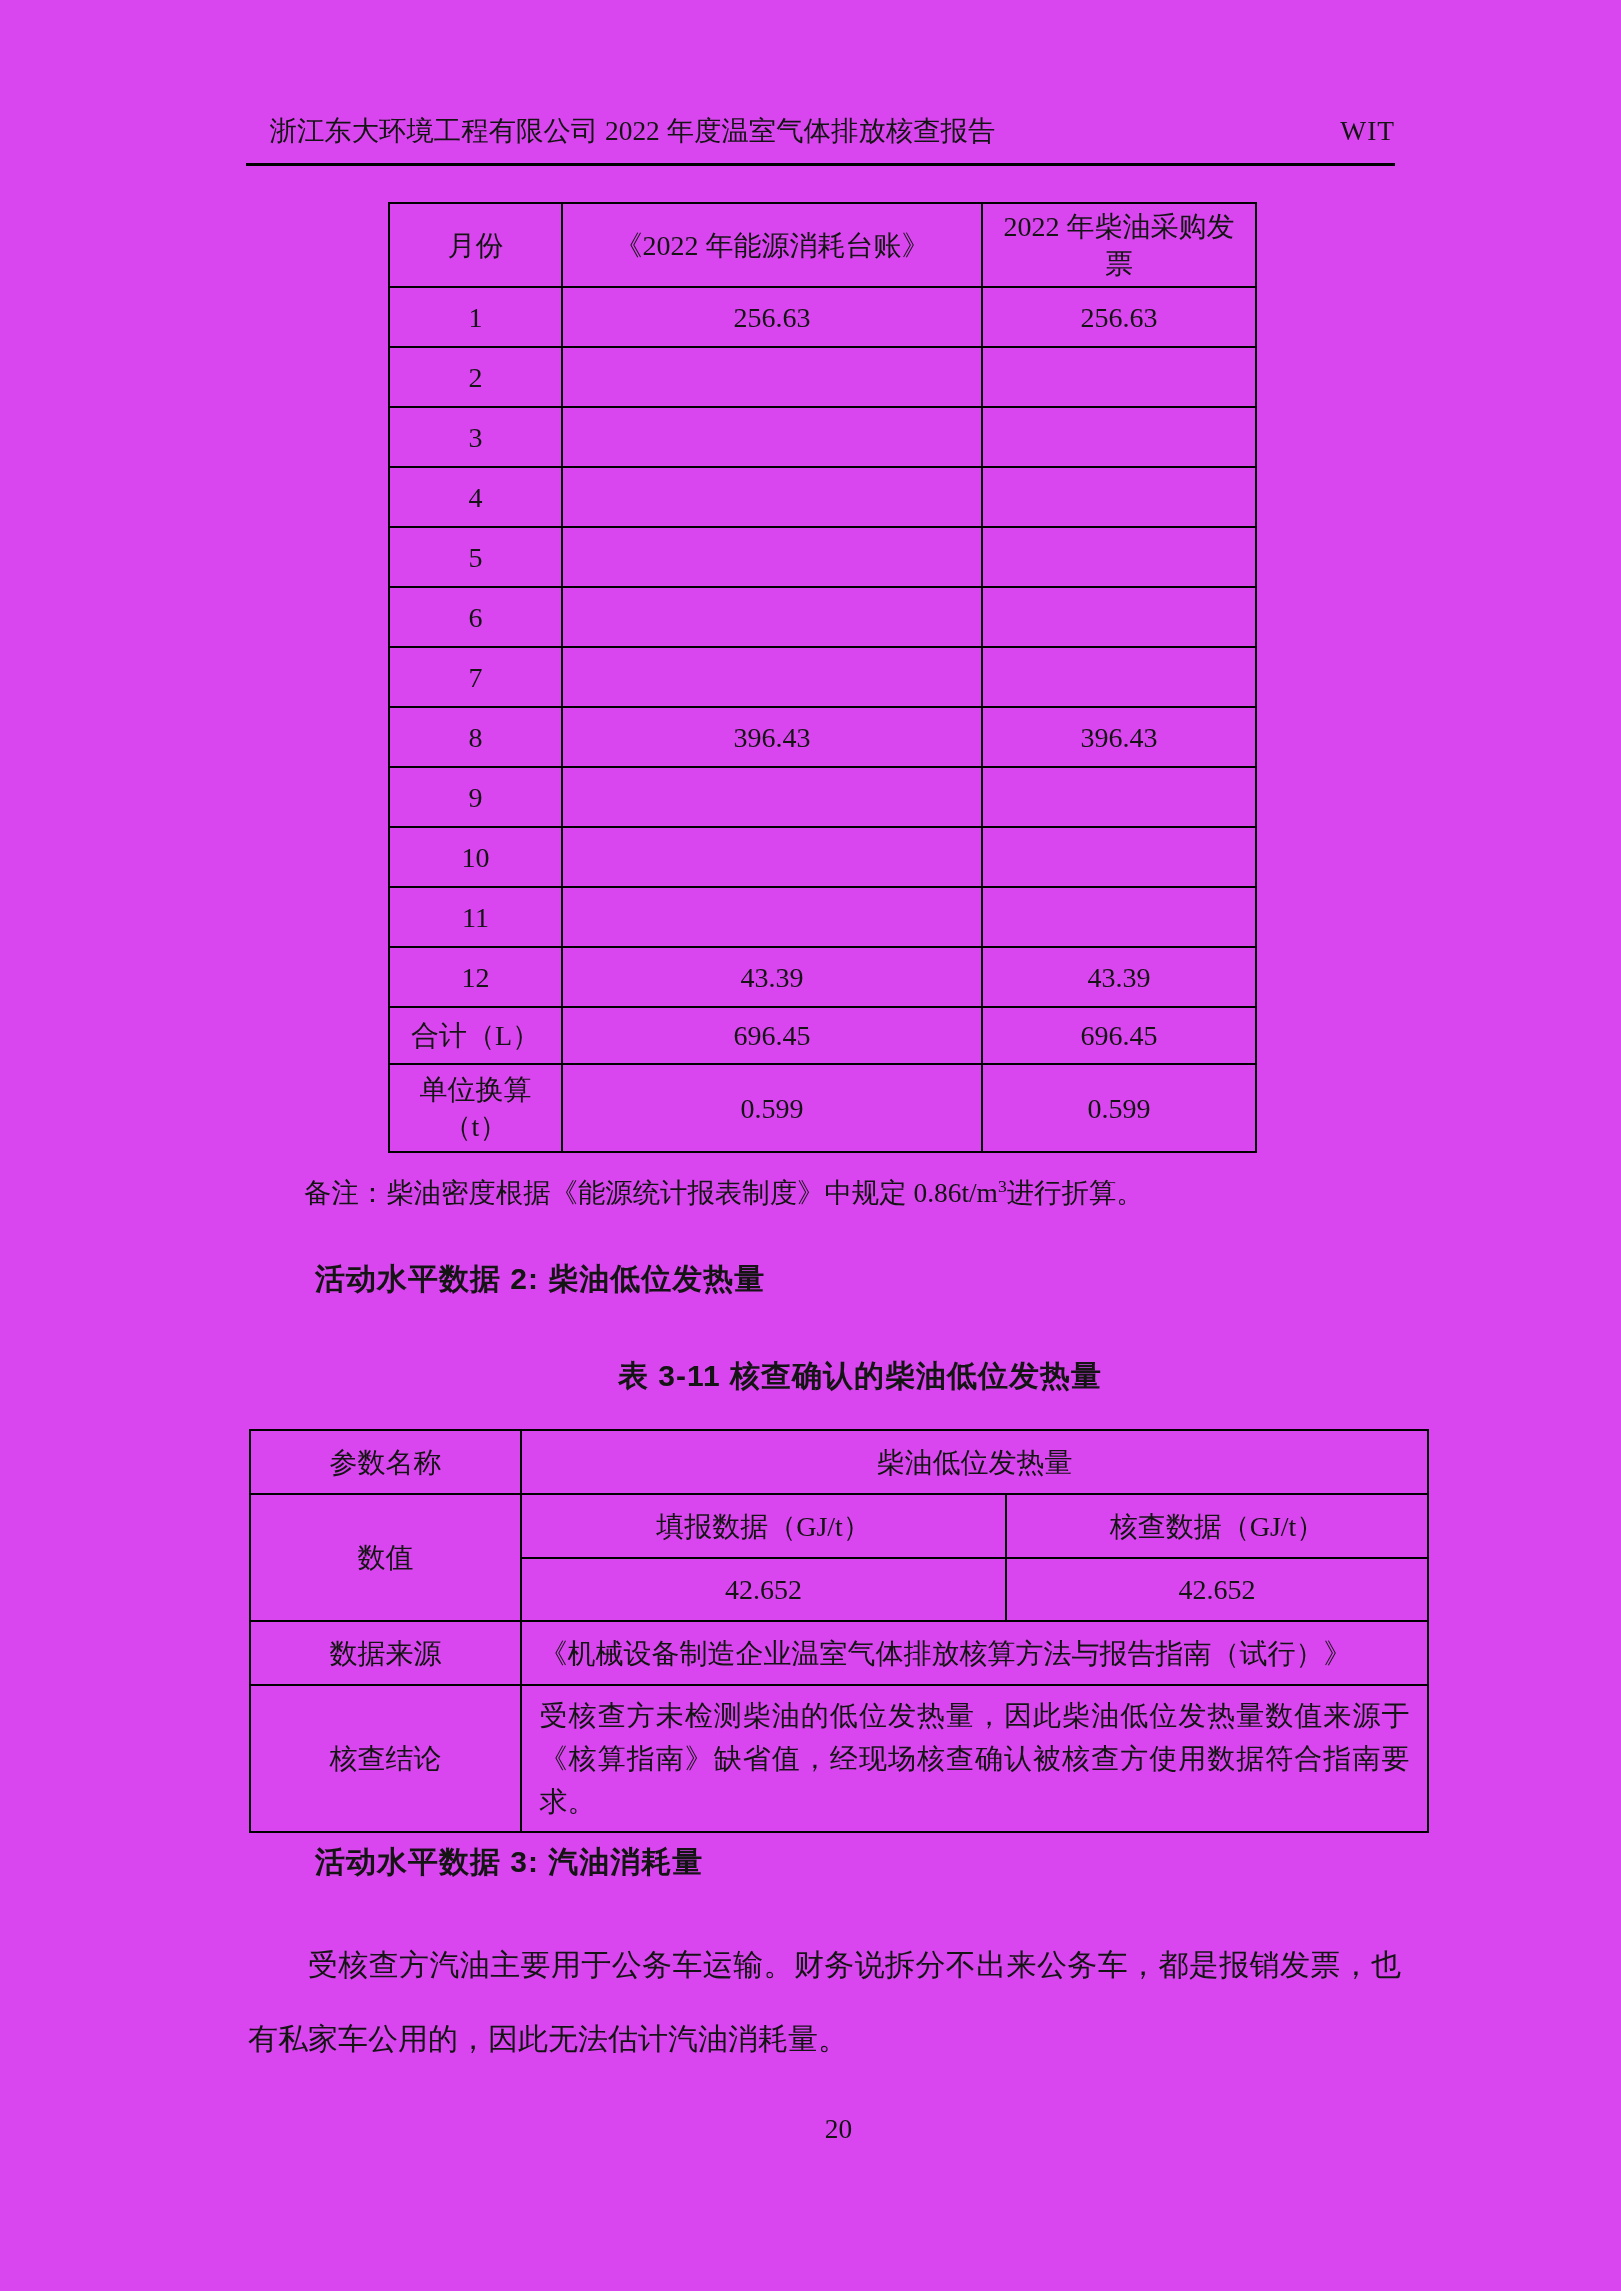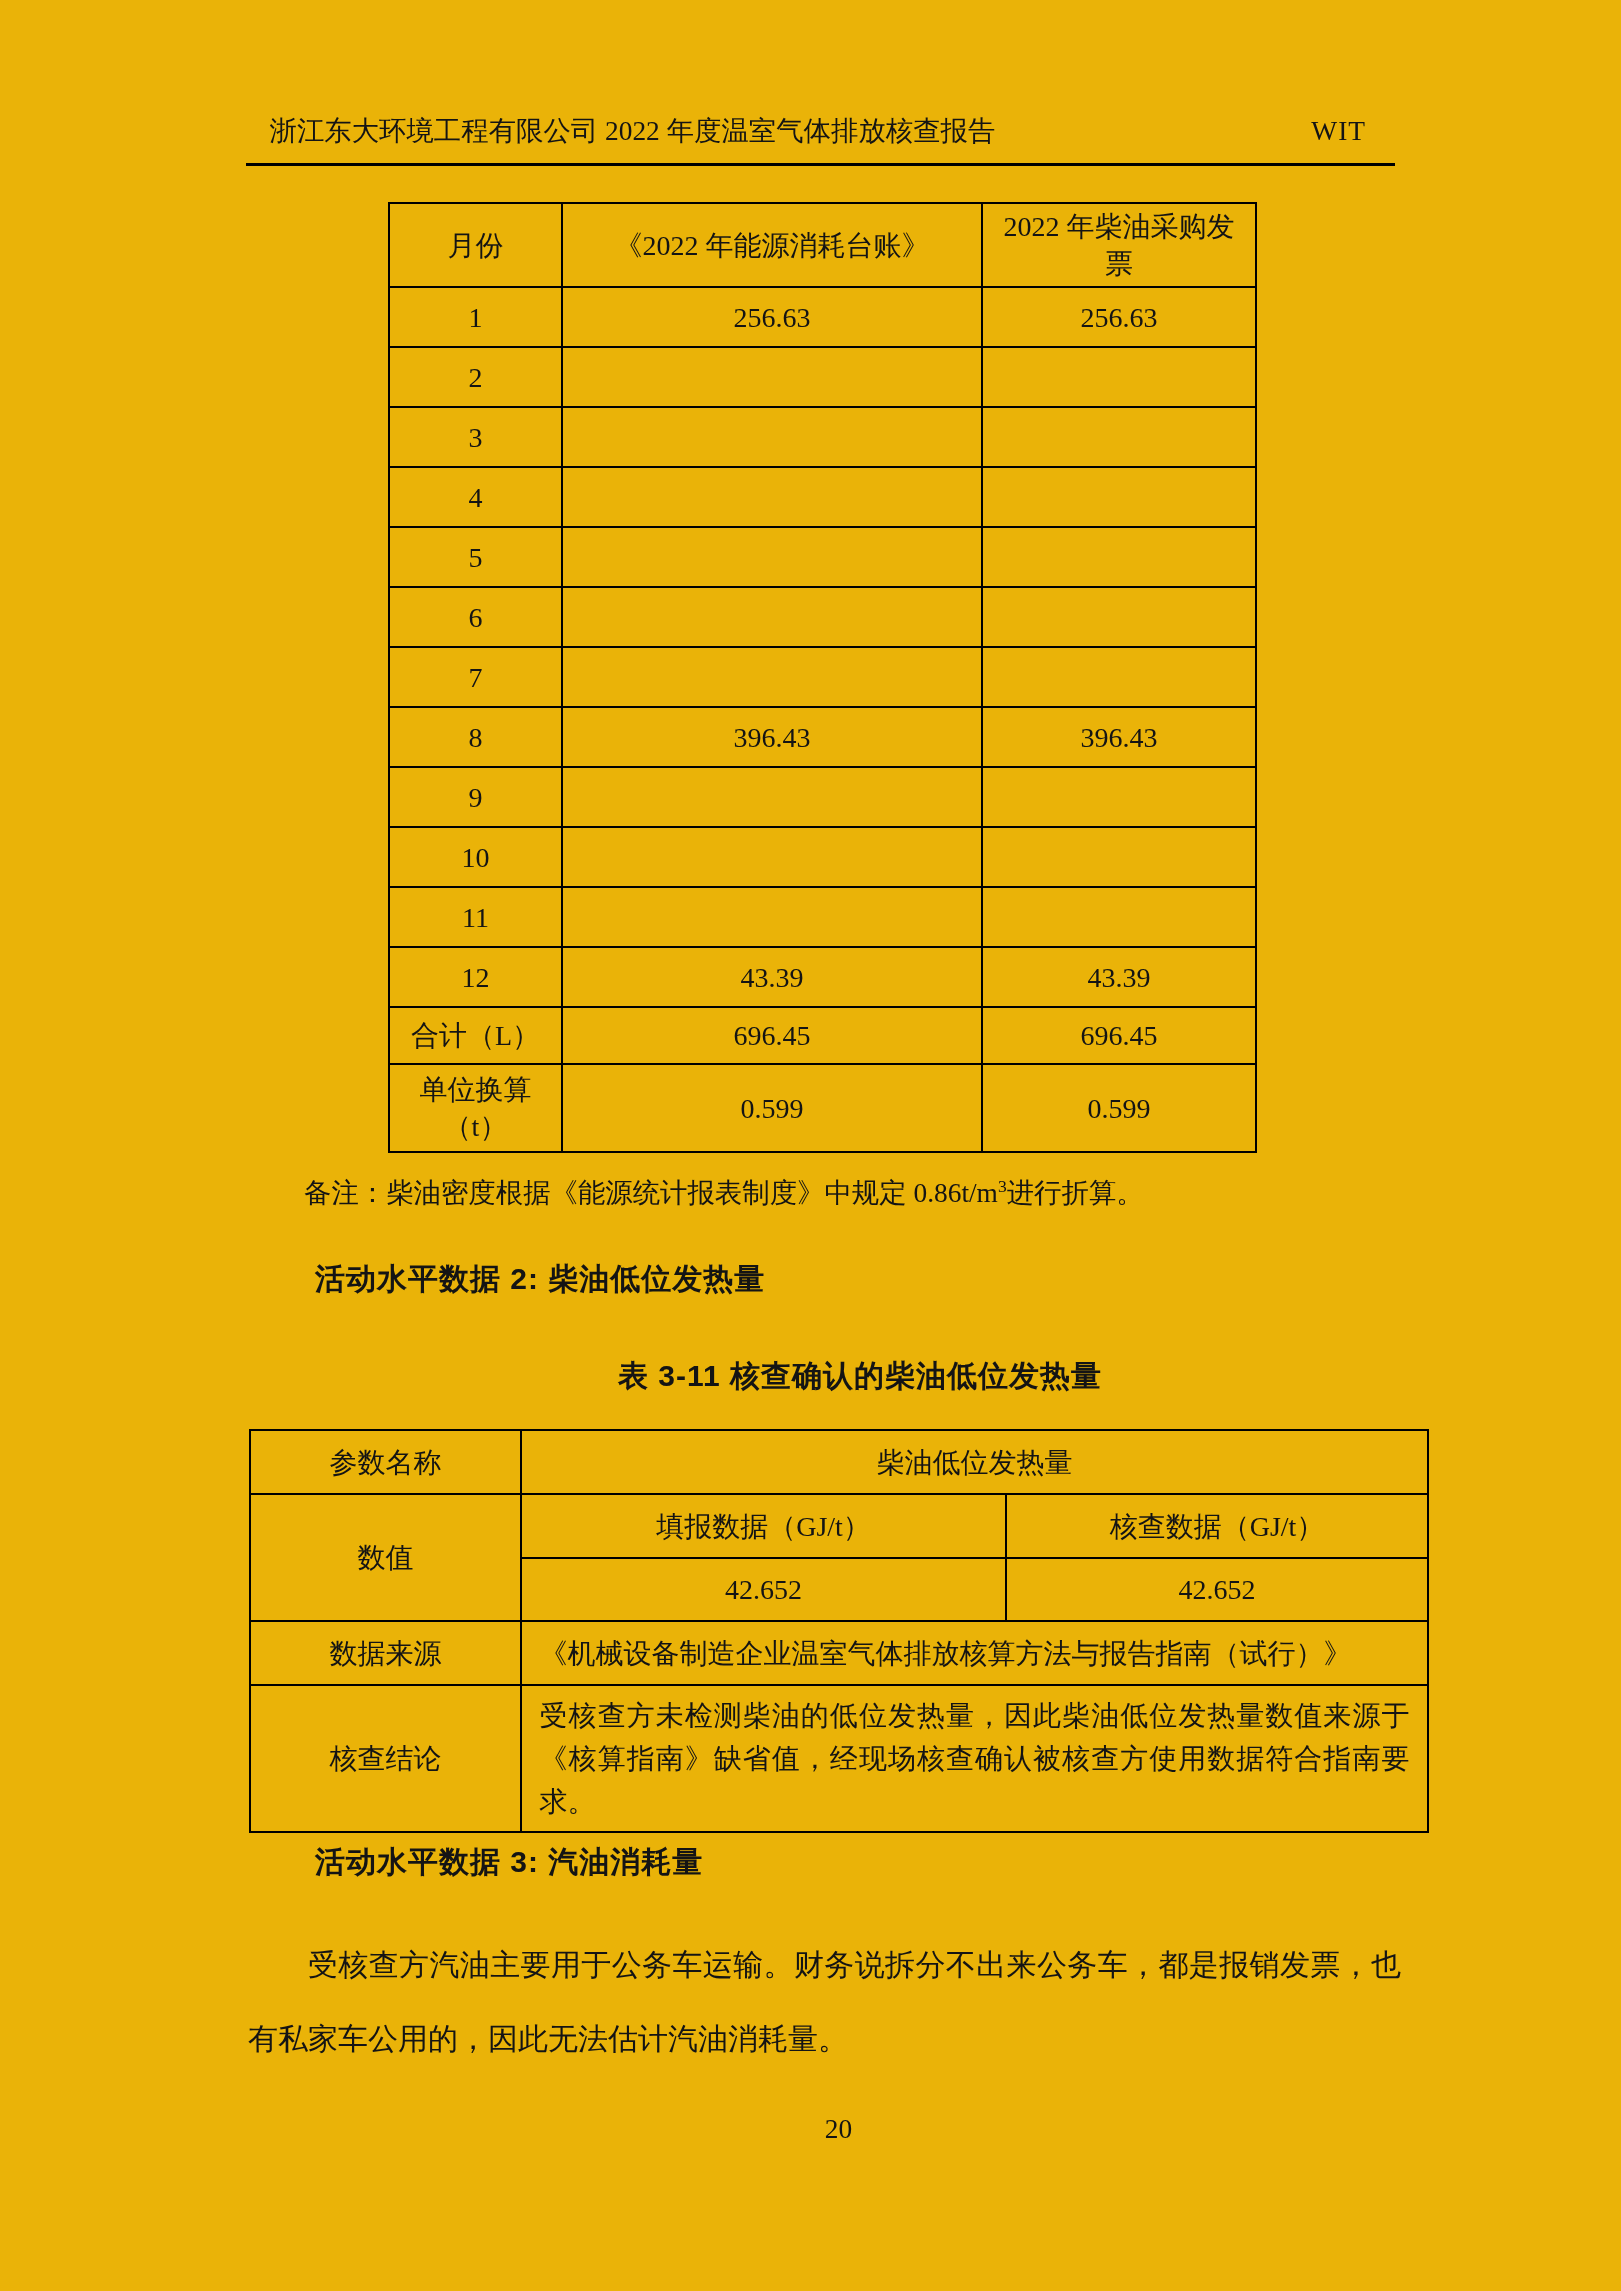--- a/index.html
+++ b/index.html
@@ -1,33 +1,33 @@
 <!DOCTYPE html>
 <html><head>
 <meta charset="utf-8">
 <style>
   html,body{margin:0;padding:0;background:#888;}
   .page{
     position:relative;
     width:1621px;height:2292px;
-    background:#eab308;
+    background:#d946ef;
     font-family:"Liberation Serif","DejaVu Serif",serif;
     color:#141414;
     overflow:hidden;
   }
   
   .doc-header{
     position:absolute;left:246px;top:116px;width:1149px;
     display:flex;justify-content:space-between;align-items:flex-end;
     padding-bottom:15.7px;
     border-bottom:3.9px solid #000;
     font-size:27.4px;line-height:31px;
   }
   .doc-header .title{margin-left:23.5px;}
-  .doc-header .mark{margin-right:29px;letter-spacing:1px;}
+  .doc-header .mark{letter-spacing:1px;}
   
   table{border-collapse:collapse;table-layout:fixed;}
   #diesel-table{position:absolute;left:388px;top:202px;width:867px;border:2.9px solid #000;}
   #diesel-table td,#diesel-table th{
     border-left:2px solid #000;border-right:2px solid #000;
     border-top:2.9px solid #000;border-bottom:2.9px solid #000;
     text-align:center;vertical-align:middle;
     font-weight:normal;font-size:28px;line-height:37px;
     padding:0 17px;overflow:hidden;
   }

